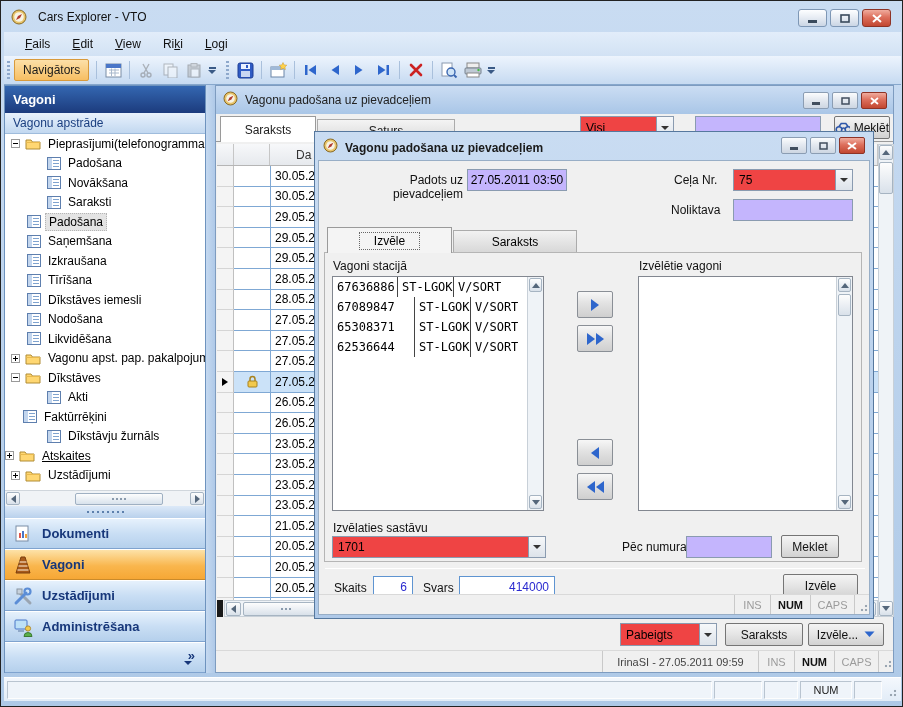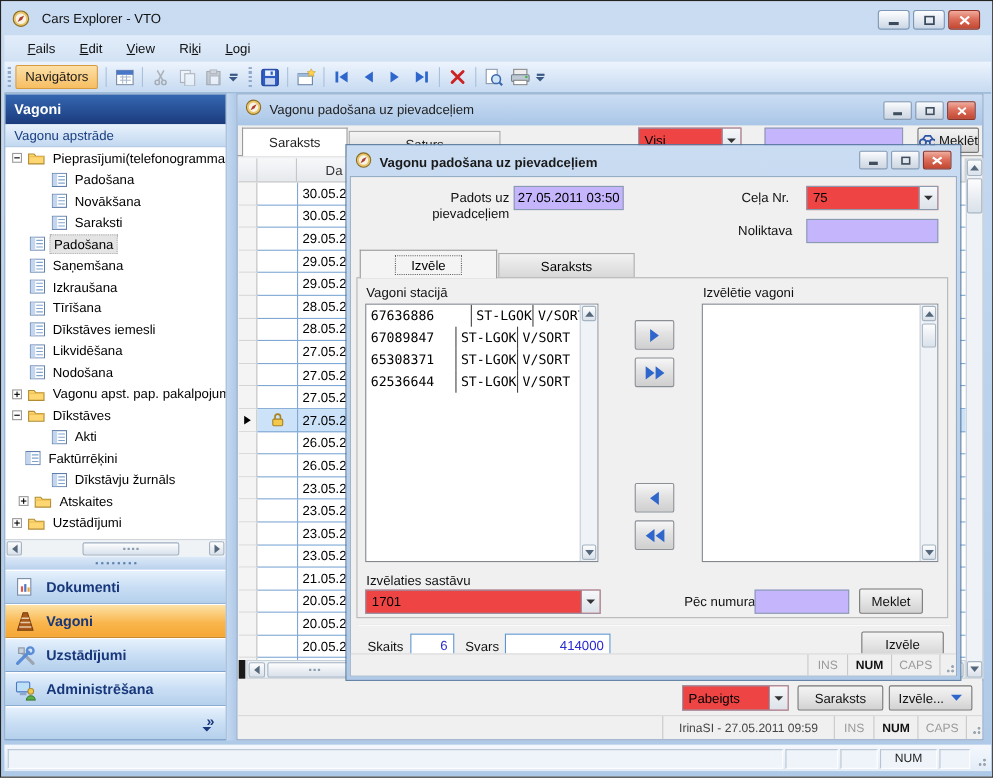--- a/index.html
+++ b/index.html
@@ -422,36 +422,36 @@
             <svg width="14" height="13">
               <rect x="0.5" y="0.5" width="13" height="12" fill="#fff" stroke="#5E7FAE"></rect>
               <rect x="1" y="1" width="4" height="11" fill="#C3D6EE"></rect>
               <g stroke="#7FA3CF">
                 <line x1="6" y1="3.5" x2="12" y2="3.5"></line>
                 <line x1="6" y1="6.5" x2="12" y2="6.5"></line>
                 <line x1="6" y1="9.5" x2="12" y2="9.5"></line>
               </g>
             </svg>
           </span>
-          <span class="lbl">Likvidēšana</span>
+          <span class="lbl">Nodošana</span>
         </div>
         <div class="trow" style="padding-left: 6px;">
           <span style="width:16px;min-width:16px;"></span>
           <span class="ticon">
             <svg width="14" height="13">
               <rect x="0.5" y="0.5" width="13" height="12" fill="#fff" stroke="#5E7FAE"></rect>
               <rect x="1" y="1" width="4" height="11" fill="#C3D6EE"></rect>
               <g stroke="#7FA3CF">
                 <line x1="6" y1="3.5" x2="12" y2="3.5"></line>
                 <line x1="6" y1="6.5" x2="12" y2="6.5"></line>
                 <line x1="6" y1="9.5" x2="12" y2="9.5"></line>
               </g>
             </svg>
           </span>
-          <span class="lbl">Nodošana</span>
+          <span class="lbl">Likvidēšana</span>
         </div>
         <div class="trow" style="padding-left: 6px;">
           <span class="toggle plus"></span>
           <span class="ticon">
             <svg width="16" height="13">
               <path d="M1 3 h5 l1.5 2 H15 v7 H1 Z" fill="#FFD772" stroke="#B08C35"></path>
               <path d="M1 5.5 H15" stroke="#E8B94E"></path>
             </svg>
           </span>
           <span class="lbl">Vagonu apst. pap. pakalpojumi</span>
@@ -501,21 +501,21 @@
               <rect x="1" y="1" width="4" height="11" fill="#C3D6EE"></rect>
               <g stroke="#7FA3CF">
                 <line x1="6" y1="3.5" x2="12" y2="3.5"></line>
                 <line x1="6" y1="6.5" x2="12" y2="6.5"></line>
                 <line x1="6" y1="9.5" x2="12" y2="9.5"></line>
               </g>
             </svg>
           </span>
           <span class="lbl">Dīkstāvju žurnāls</span>
         </div>
-        <div class="trow" style="padding-left: 12px;">
+        <div class="trow" style="padding-left: 0; text-decoration: underline;">
           <span class="toggle plus"></span>
           <span class="ticon">
             <svg width="16" height="13">
               <path d="M1 3 h5 l1.5 2 H15 v7 H1 Z" fill="#FFD772" stroke="#B08C35"></path>
               <path d="M1 5.5 H15" stroke="#E8B94E"></path>
             </svg>
           </span>
           <span class="lbl">Atskaites</span>
         </div>
         <div class="trow" style="padding-left: 6px;">
@@ -884,21 +884,21 @@
         </span>
       <span class="dtab inactive" style="left:134px;top:69px;width:124px;height:23px;">Saraksts</span>
       <div class="tabpage"></div>
 
       <span class="lab" style="left:14px;top:98px;">Vagoni stacijā</span>
       <span class="lab" style="left:320px;top:98px;">Izvēlētie vagoni</span>
 
       <div class="list" style="left:13px;top:115px;width:212px;height:235px;">
         <div style="position:absolute;left:0;top:0;right:16px;bottom:0;overflow:hidden;">
             <div class="wrow">
-              <span class="wc" style="width:96px;">67636886</span>
+              <span class="wc" style="width:65px;">67636886</span>
               <span class="wc" style="width:56px;">ST-LGOK</span>
               <span class="wc" style="flex:1;border-right:none;">V/SORT</span>
             </div>
             <div class="wrow">
               <span class="wc" style="width:82px;">67089847</span>
               <span class="wc" style="width:56px;">ST-LGOK</span>
               <span class="wc" style="flex:1;border-right:none;">V/SORT</span>
             </div>
             <div class="wrow">
               <span class="wc" style="width:82px;">65308371</span>

